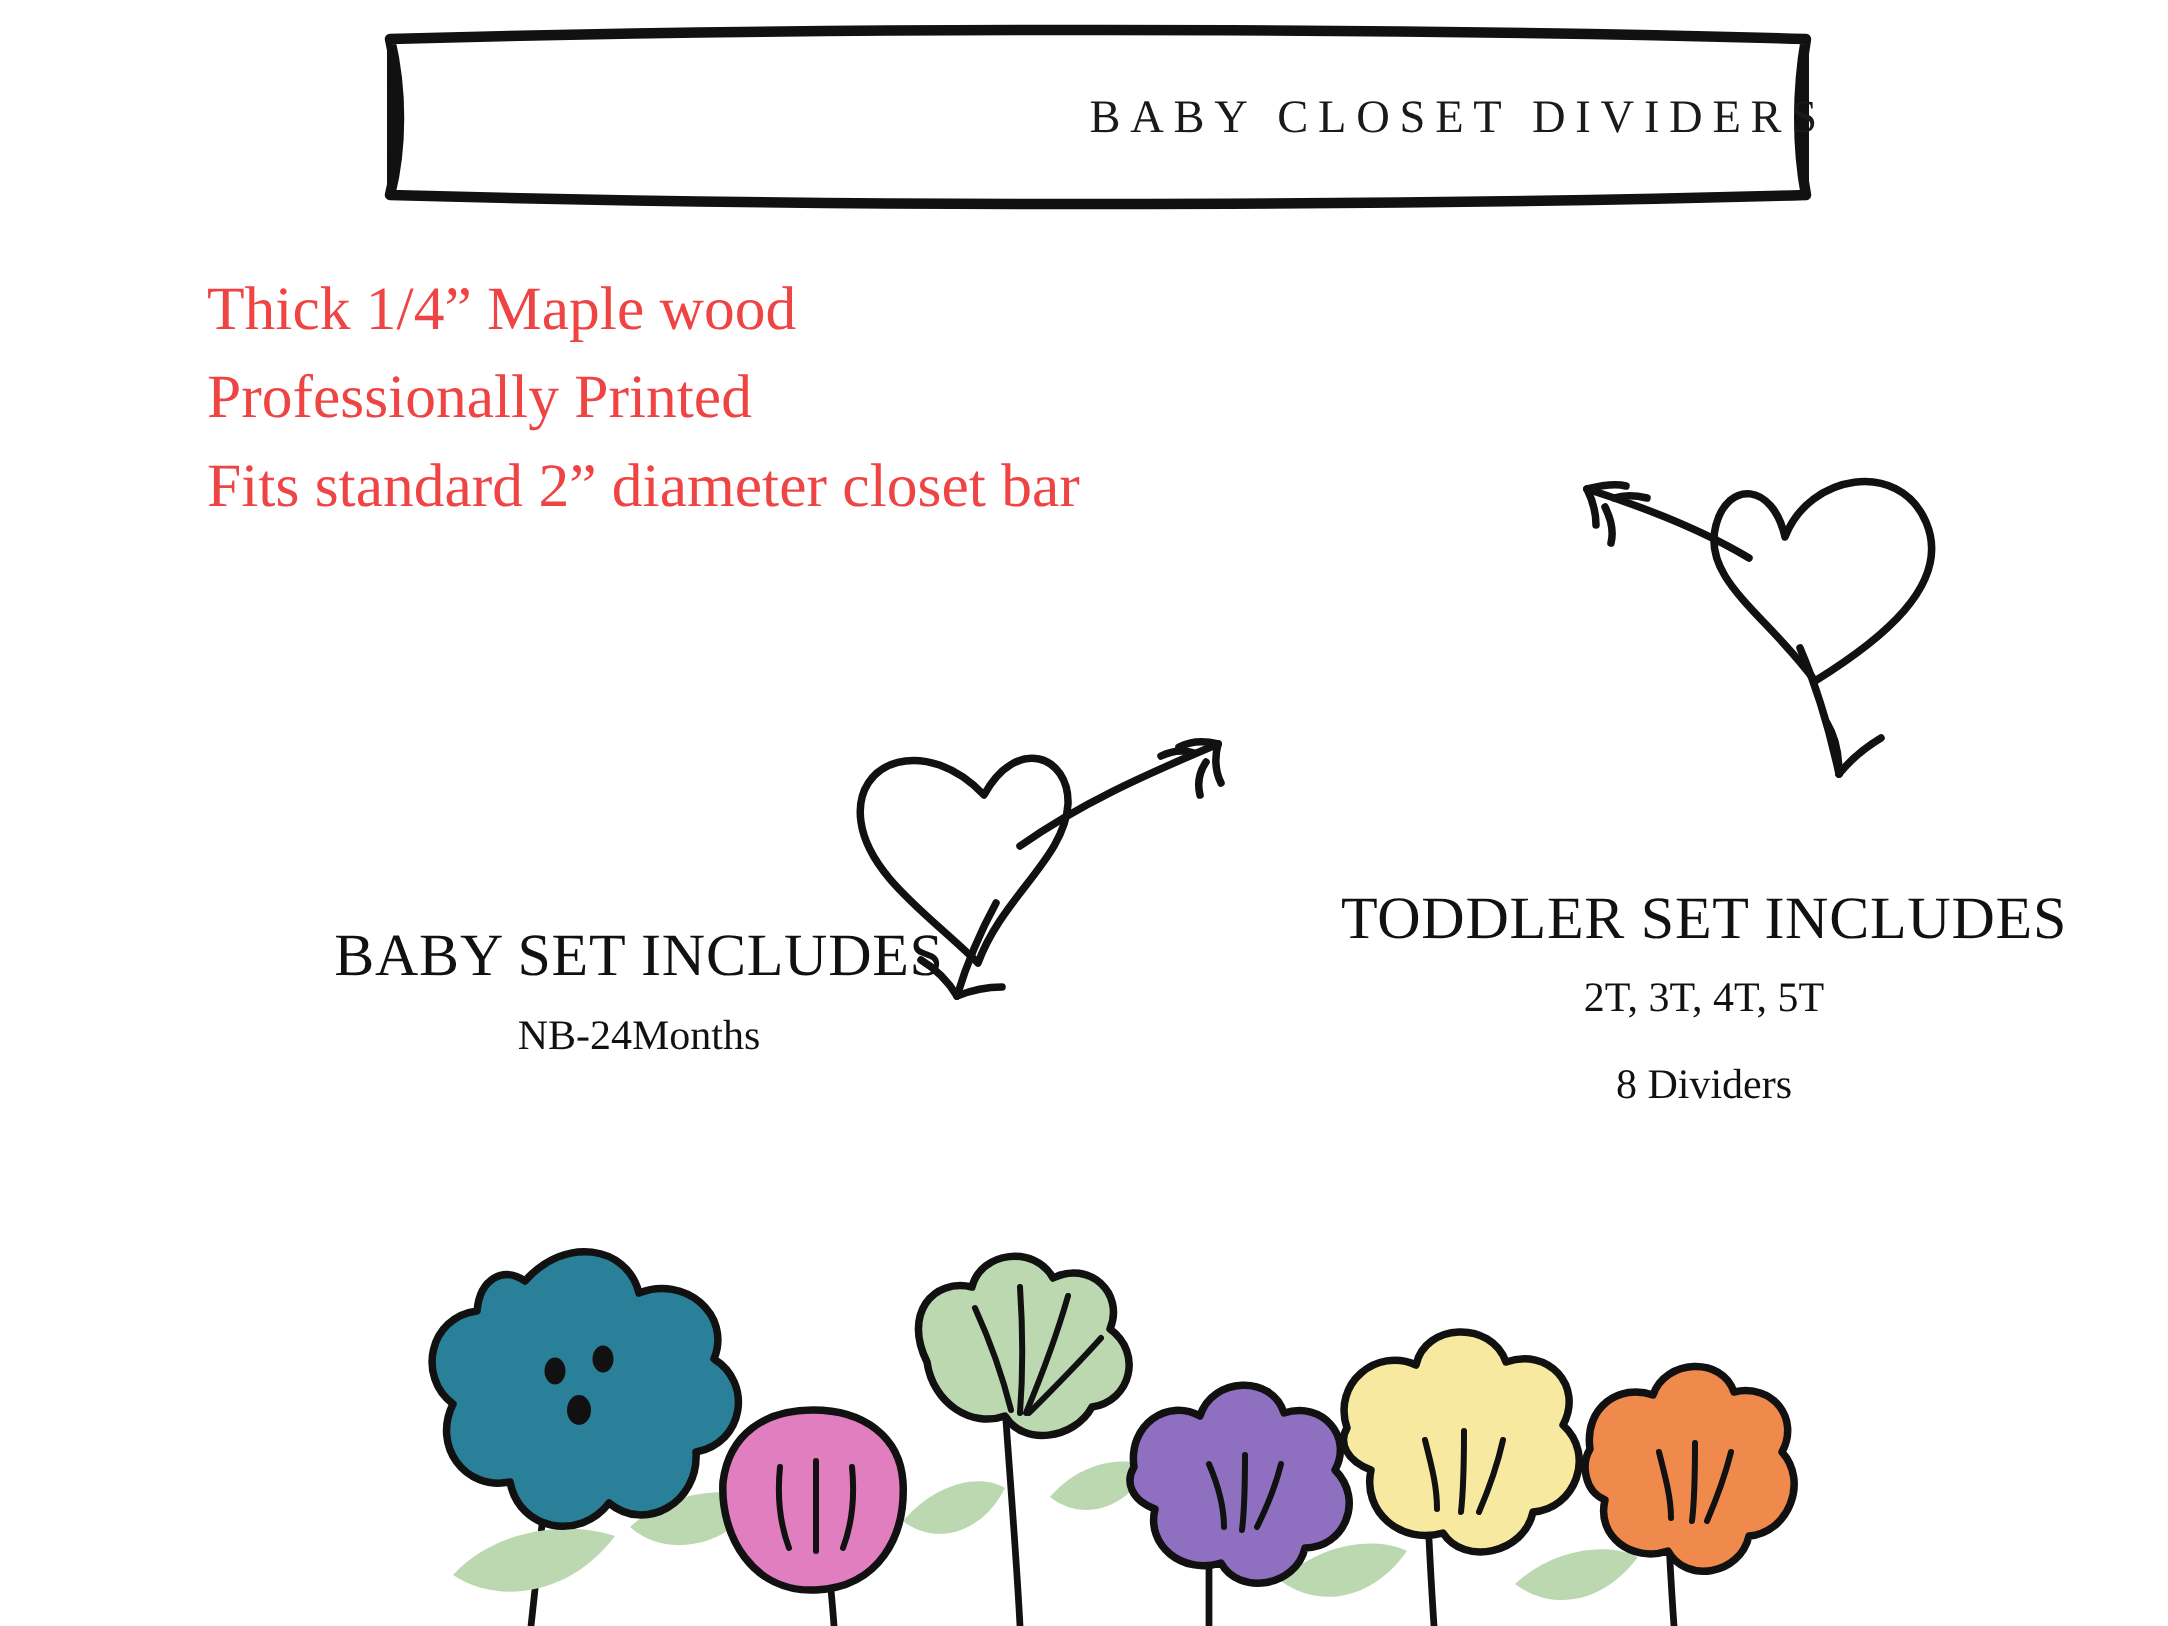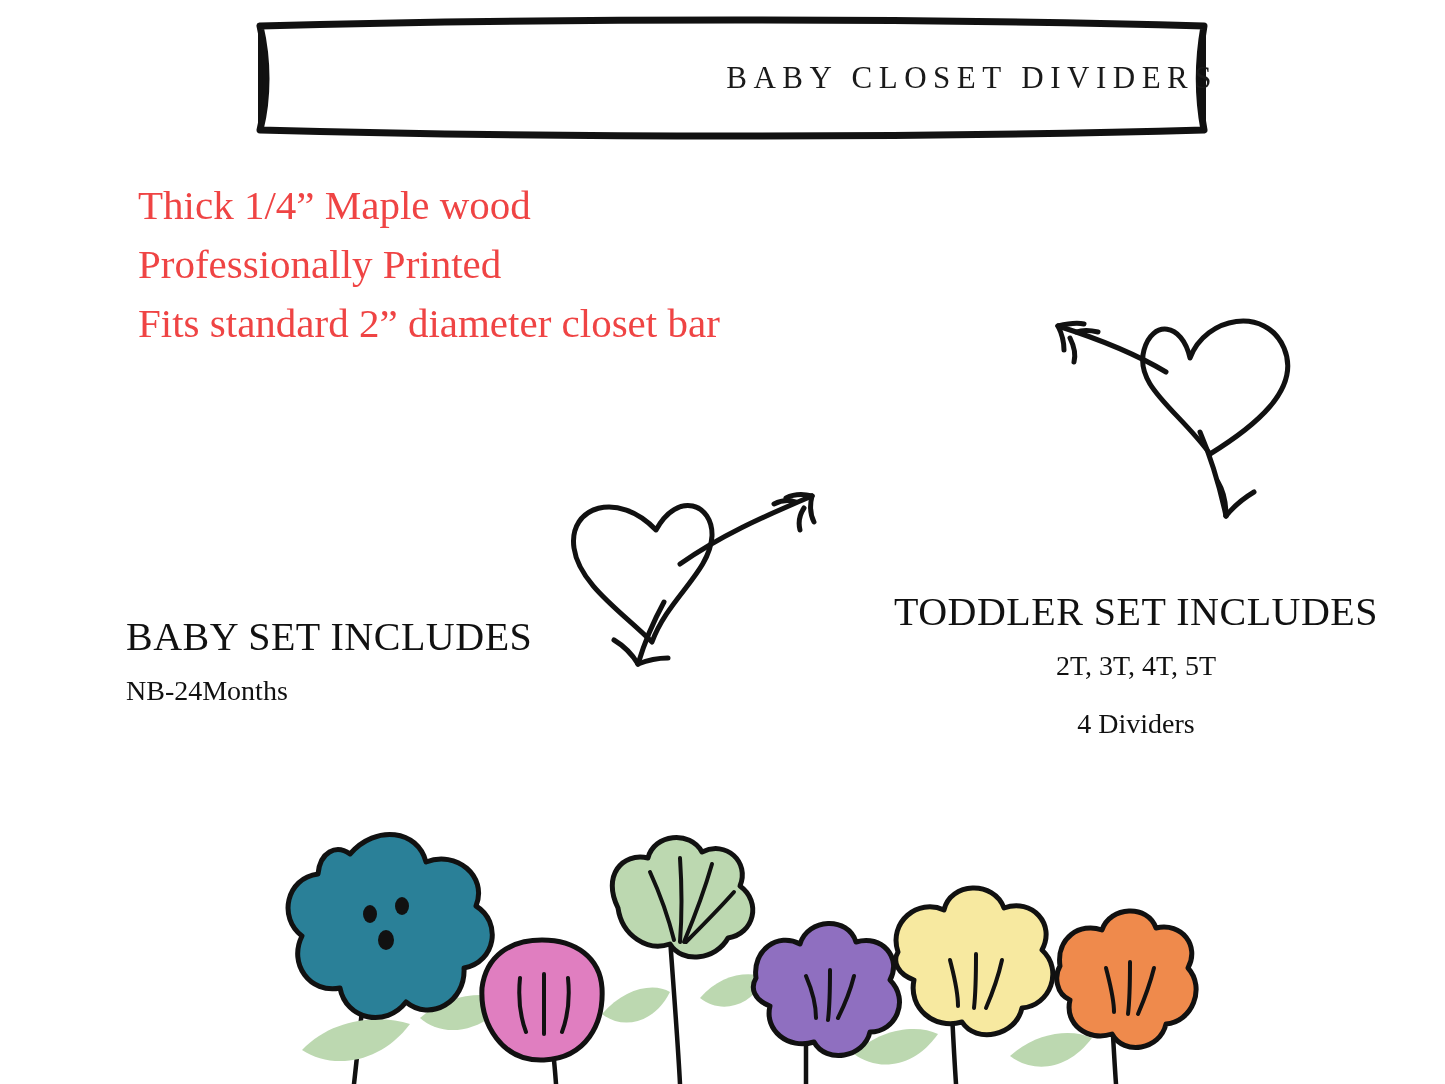--- a/index.html
+++ b/index.html
@@ -69,20 +69,21 @@
     font-size: 28px;
     line-height: 58px;
     color: #111111;
     white-space: nowrap;
   }
 
   #baby-set {
     left: 126px;
     top: 612px;
     width: 600px;
+    text-align: center;
   }
   #baby-set .set-line:first-of-type { padding-left: 8px; }
 
   #toddler-set {
     left: 856px;
     top: 550px;
     width: 560px;
     text-align: center;
     margin-top: 37px;
   }
@@ -154,21 +155,21 @@
 </div>
 
 <div class="set-block" id="baby-set">
   <div class="set-heading">BABY SET INCLUDES</div>
   <div class="set-line">NB-24Months</div>
 </div>
 
 <div class="set-block" id="toddler-set">
   <div class="set-heading">TODDLER SET INCLUDES</div>
   <div class="set-line">2T, 3T, 4T, 5T</div>
-  <div class="set-line">4 Dividers</div>
+  <div class="set-line">8 Dividers</div>
 </div>
 
 <div class="garden">
   <svg width="960" height="266" viewBox="0 0 960 266" fill="none" xmlns="http://www.w3.org/2000/svg">
 
     <g stroke="#111111" stroke-width="4.5" fill="none" stroke-linecap="round" stroke-linejoin="round">
       <path d="M118 140 C112 190, 108 230, 104 266"></path>
       <path d="M296 162 C300 206, 304 236, 306 266"></path>
       <path d="M420 120 C424 176, 428 226, 430 266"></path>
       <path d="M556 170 C556 210, 556 240, 556 266"></path>

